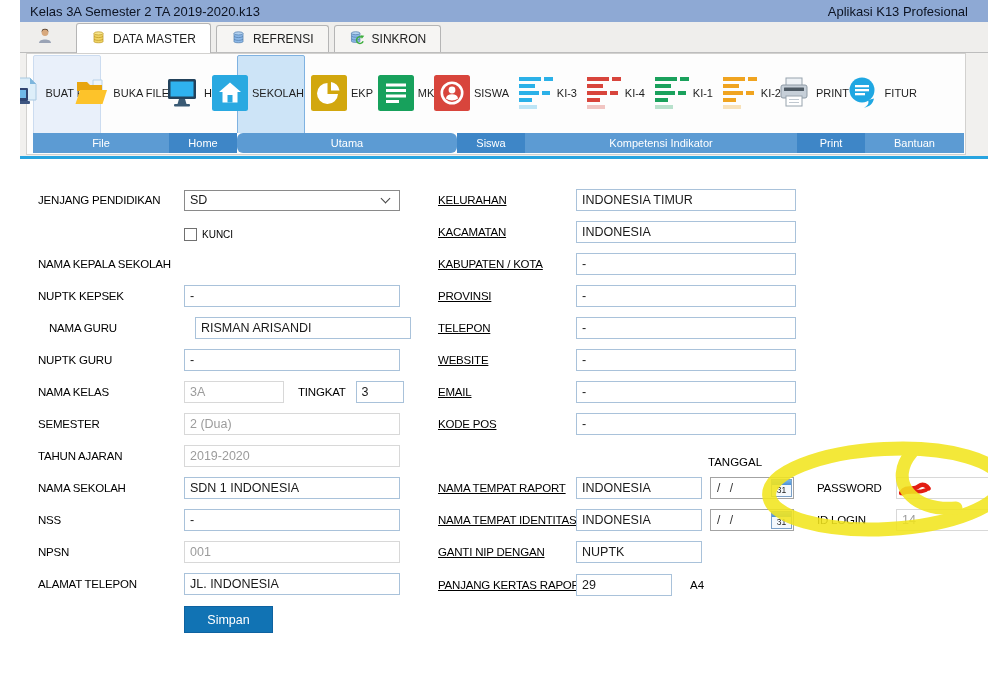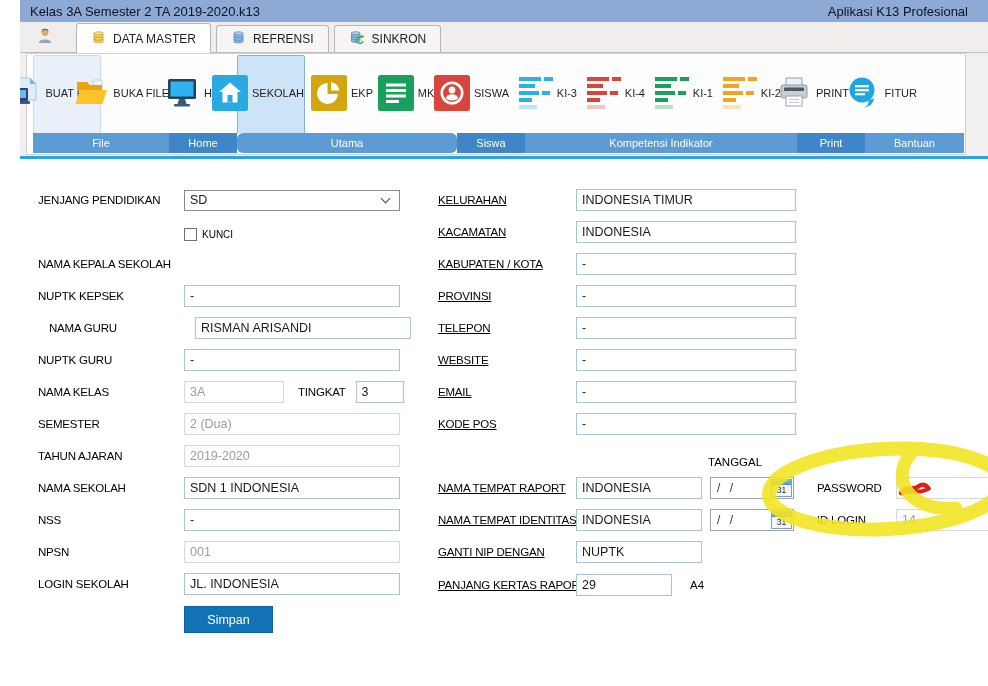--- a/index.html
+++ b/index.html
@@ -398,21 +398,21 @@
       <span class="flabel lw">NSS</span>
       <input class="tbox w216" value="-" style="">
     </div>
 
     <div class="frow" style="top:382px; left:18px">
       <span class="flabel lw">NPSN</span>
       <input class="tbox dis w216" readonly="" value="001" style="">
     </div>
 
     <div class="frow" style="top:414px; left:18px">
-      <span class="flabel lw">LOGIN SEKOLAH</span>
+      <span class="flabel lw">ALAMAT TELEPON</span>
       <input class="tbox w216" value="JL. INDONESIA" style="">
     </div>
 
     <div class="btn-simpan">Simpan</div>
 
     <div class="frow" style="top:30px; left:418px">
       <span class="flabel rw">KELURAHAN</span>
       <input class="tbox w220" value="INDONESIA TIMUR" style="">
     </div>
 

